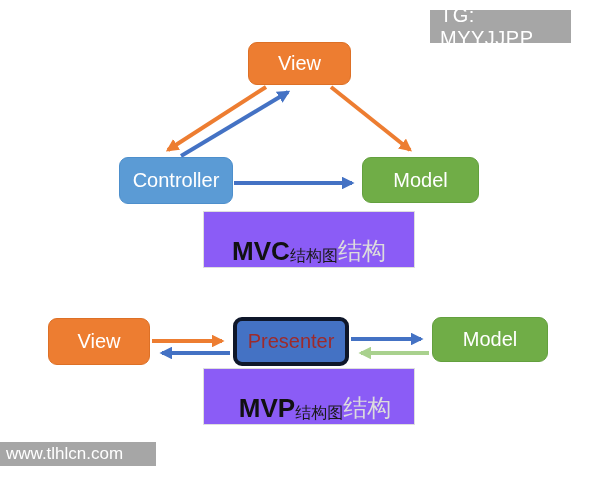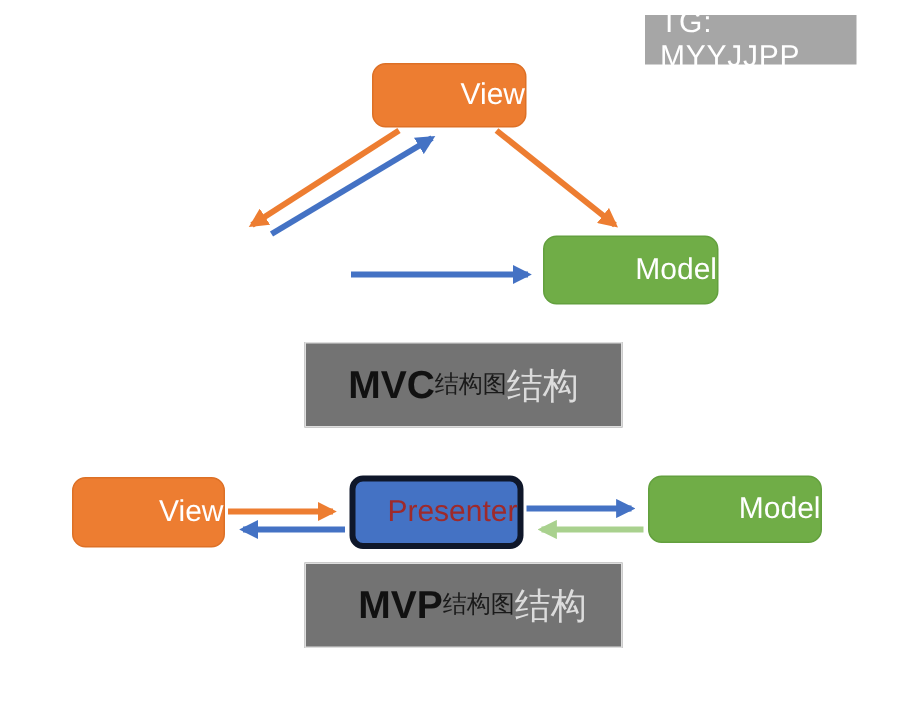--- a/index.html
+++ b/index.html
@@ -35,46 +35,45 @@
     font-size: 17px;
     padding-left: 6px;
   }
 
   
   .node {
     position: absolute;
     border-radius: 9px;
     display: flex;
     align-items: center;
-    justify-content: flex-end;
+    justify-content: center;
     color: #ffffff;
     font-size: 20px;
   }
   .node-mvc-view       { left: 248px; top: 42px;  width: 103px; height: 43px; background: var(--orange); border: 1px solid #dd7026; }
   .node-mvc-controller { left: 119px; top: 157px; width: 114px; height: 47px; background: var(--blue-light); border: 1px solid #4d8fcc; }
   .node-mvc-model      { left: 362px; top: 157px; width: 117px; height: 46px; background: var(--green); border: 1px solid #63a03e; }
   .node-mvp-view       { left: 48px;  top: 318px; width: 102px; height: 47px; background: var(--orange); border: 1px solid #dd7026; }
   .node-mvp-presenter  { left: 233px; top: 317px; width: 116px; height: 49px; background: var(--blue-dark); border: 4px solid #0f172a; color: var(--dark-red); }
   .node-mvp-model      { left: 432px; top: 317px; width: 116px; height: 45px; background: var(--green); border: 1px solid #63a03e; }
 
   
   .caption {
     position: absolute;
     left: 203px;
     width: 212px; height: 57px;
-    background: #737373;
+    background: #8b5cf6;
     border: 1px solid #dedede;
     display: flex;
-    align-items: center;
+    align-items: flex-end;
     justify-content: center;
     white-space: nowrap;
-    margin-top: 17px;
   }
   .caption-mvc { top: 211px; }
-  .caption-mvp { top: 358px; padding-left: 12px; }
+  .caption-mvp { top: 368px; padding-left: 12px; }
   .caption .latin { font-weight: bold; color: #111111; font-size: 26px; }
   .caption .cjk   { color: #1a1a1a; font-size: 16px; font-family: "DejaVu Sans", sans-serif; }
   .caption .ghost { color: #dcdcdc; font-size: 24px; font-family: "DejaVu Sans", sans-serif; }
 
   .arrow-layer {
     position: absolute;
     left: 0; top: 0;
     width: 600px; height: 480px;
     pointer-events: none;
   }
@@ -108,20 +107,23 @@
 
     <line x1="152" y1="341" x2="222" y2="341" stroke="#ED7D31" stroke-width="4" marker-end="url(#ah-orange)"></line>
     <line x1="230" y1="353" x2="162" y2="353" stroke="#4472C4" stroke-width="4" marker-end="url(#ah-blue)"></line>
     <line x1="351" y1="339" x2="421" y2="339" stroke="#4472C4" stroke-width="4" marker-end="url(#ah-blue)"></line>
     <line x1="429" y1="353" x2="361" y2="353" stroke="#A9D18E" stroke-width="4" marker-end="url(#ah-green)"></line>
   </svg>
 
   <div class="node node-mvc-view">
     <span>View</span>
   </div>
+  <div class="node node-mvc-controller">
+    <span>Controller</span>
+  </div>
   <div class="node node-mvc-model">
     <span>Model</span>
   </div>
 
   <div class="caption caption-mvc">
     <span class="latin">MVC</span>
       <span class="cjk">结构图</span>
       <span class="ghost">结构</span>
   </div>
 
@@ -134,14 +136,17 @@
   <div class="node node-mvp-model">
     <span>Model</span>
   </div>
 
   <div class="caption caption-mvp">
     <span class="latin">MVP</span>
       <span class="cjk">结构图</span>
       <span class="ghost">结构</span>
   </div>
 
+  <div class="badge badge-site">
+    <span>www.tlhlcn.com</span>
+  </div>
 
 </div>
 
 </body></html>

